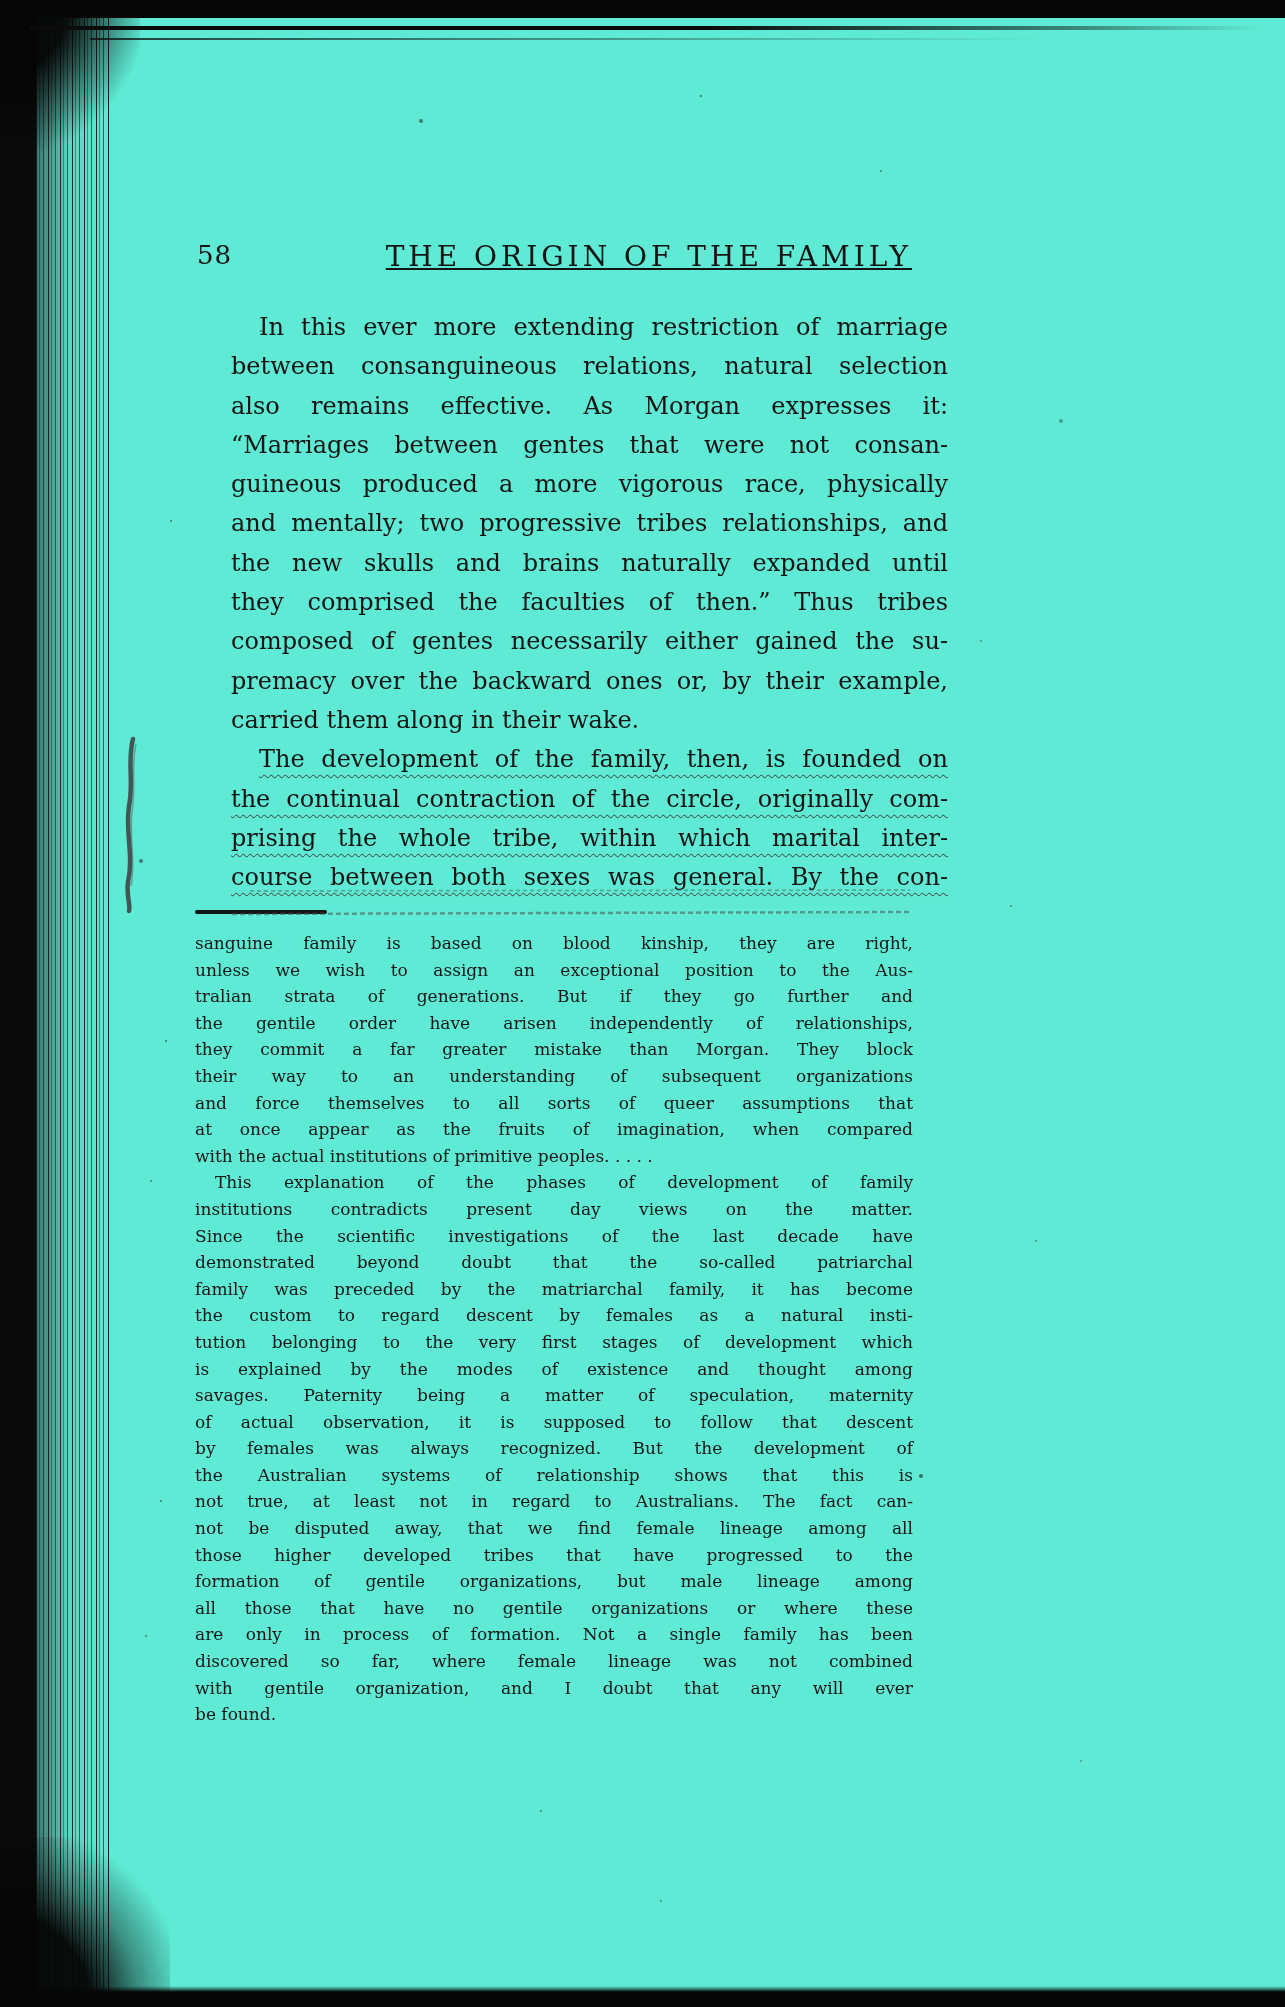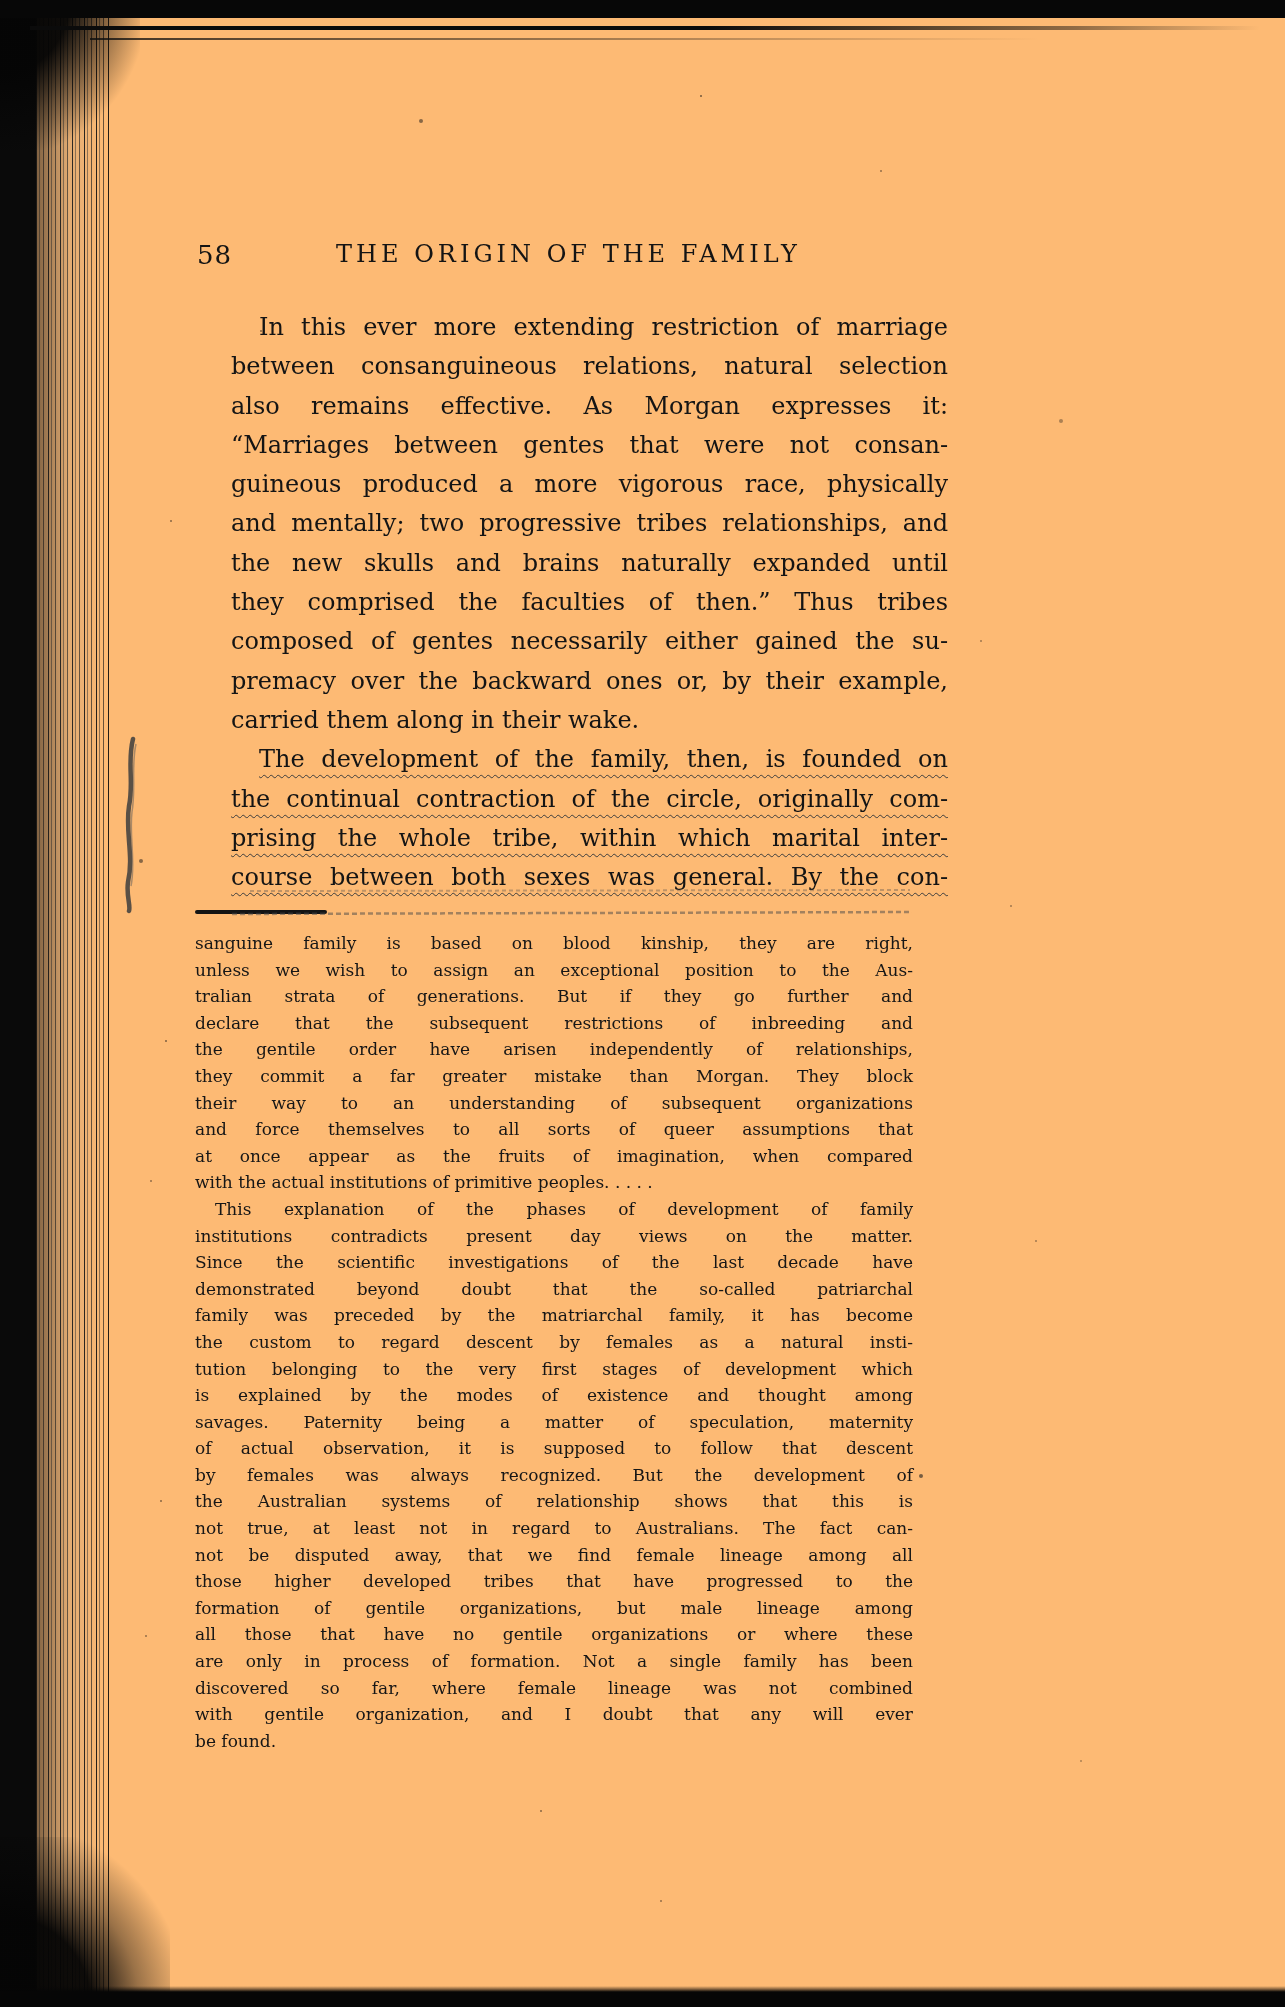--- a/index.html
+++ b/index.html
@@ -1,19 +1,19 @@
 <!DOCTYPE html>
 <html><head>
 <meta charset="utf-8">
 <style>
   html,body{margin:0;padding:0;background:#ffffff;}
   .page{
     position:relative;
     width:1285px;height:2007px;
-    background:#fdba74;
+    background:#5eead4;
     overflow:hidden;
     font-family:"DejaVu Serif","Liberation Serif",serif;
     color:#141414;
   }
   
   .spine{position:absolute;left:0;top:0;width:36px;height:100%;background:#0a0a0a;}
   .page-edges{position:absolute;left:36px;top:0;width:74px;height:100%;
     background:
       linear-gradient(90deg, rgba(25,25,25,.55) 0%, rgba(110,110,110,.18) 45%, rgba(253,253,251,0) 95%),
       repeating-linear-gradient(90deg,
@@ -39,21 +39,21 @@
       980px 640px 0 0 rgba(20,20,20,.4), 140px 860px 0 1px rgba(20,20,20,.5),
       1010px 905px 0 0 rgba(20,20,20,.4), 165px 1040px 0 0 rgba(20,20,20,.55),
       150px 1180px 0 0 rgba(20,20,20,.45), 1035px 1240px 0 0 rgba(20,20,20,.4),
       920px 1475px 0 1px rgba(30,30,30,.6), 160px 1500px 0 0 rgba(20,20,20,.5),
       145px 1635px 0 0 rgba(20,20,20,.45), 540px 1810px 0 0 rgba(20,20,20,.5),
       660px 1900px 0 0 rgba(20,20,20,.45), 1080px 1760px 0 0 rgba(20,20,20,.35),
       850px 1440px 0 0 rgba(20,20,20,.4), 360px 1265px 0 0 rgba(20,20,20,.4);}
   
   .header{position:absolute;left:195px;top:240px;width:717px;height:36px;}
   .pagenum{position:absolute;left:2px;top:0;font-size:26px;letter-spacing:1px;}
-  .running-title{display:block;text-align:center;font-size:24px;letter-spacing:4px;padding-left:30px;}
+  .running-title{display:block;text-align:right;font-size:28px;letter-spacing:4px;padding-left:30px;text-decoration:underline;}
   .bodytext{position:absolute;left:195px;top:308px;width:717px;font-size:24px;line-height:39.3px;margin-left:36px;}
   .footnote{position:absolute;left:195px;top:930px;width:718px;font-size:17px;line-height:26.6px;color:#161616;}
   .para{margin:0;}
   .tline{text-align:justify;text-align-last:justify;white-space:normal;}
   .lastline{text-align-last:left;}
   .indent-first .tline:first-child{text-indent:28px;}
   .fn-indent .tline:first-child{text-indent:20px;}
   .wavy{
     text-decoration-line:underline;
     text-decoration-style:wavy;
@@ -121,21 +121,20 @@
   <div class="sep-bar"></div>
   <svg class="sep-wavy" width="680" height="12">
     <line x1="0" y1="7" x2="680" y2="5" stroke="#4a4a4a" stroke-width="2.5" stroke-dasharray="5 3"></line>
   </svg>
 
   <div class="footnote">
     <div class="para">
         <div class="tline">sanguine family is based on blood kinship, they are right,</div>
         <div class="tline">unless we wish to assign an exceptional position to the Aus-</div>
         <div class="tline">tralian strata of generations. But if they go further and</div>
-        <div class="tline">declare that the subsequent restrictions of inbreeding and</div>
         <div class="tline">the gentile order have arisen independently of relationships,</div>
         <div class="tline">they commit a far greater mistake than Morgan. They block</div>
         <div class="tline">their way to an understanding of subsequent organizations</div>
         <div class="tline">and force themselves to all sorts of queer assumptions that</div>
         <div class="tline">at once appear as the fruits of imagination, when compared</div>
         <div class="tline lastline">with the actual institutions of primitive peoples. . . . .</div>
       </div>
     <div class="para fn-indent">
         <div class="tline">This explanation of the phases of development of family</div>
         <div class="tline">institutions contradicts present day views on the matter.</div>

